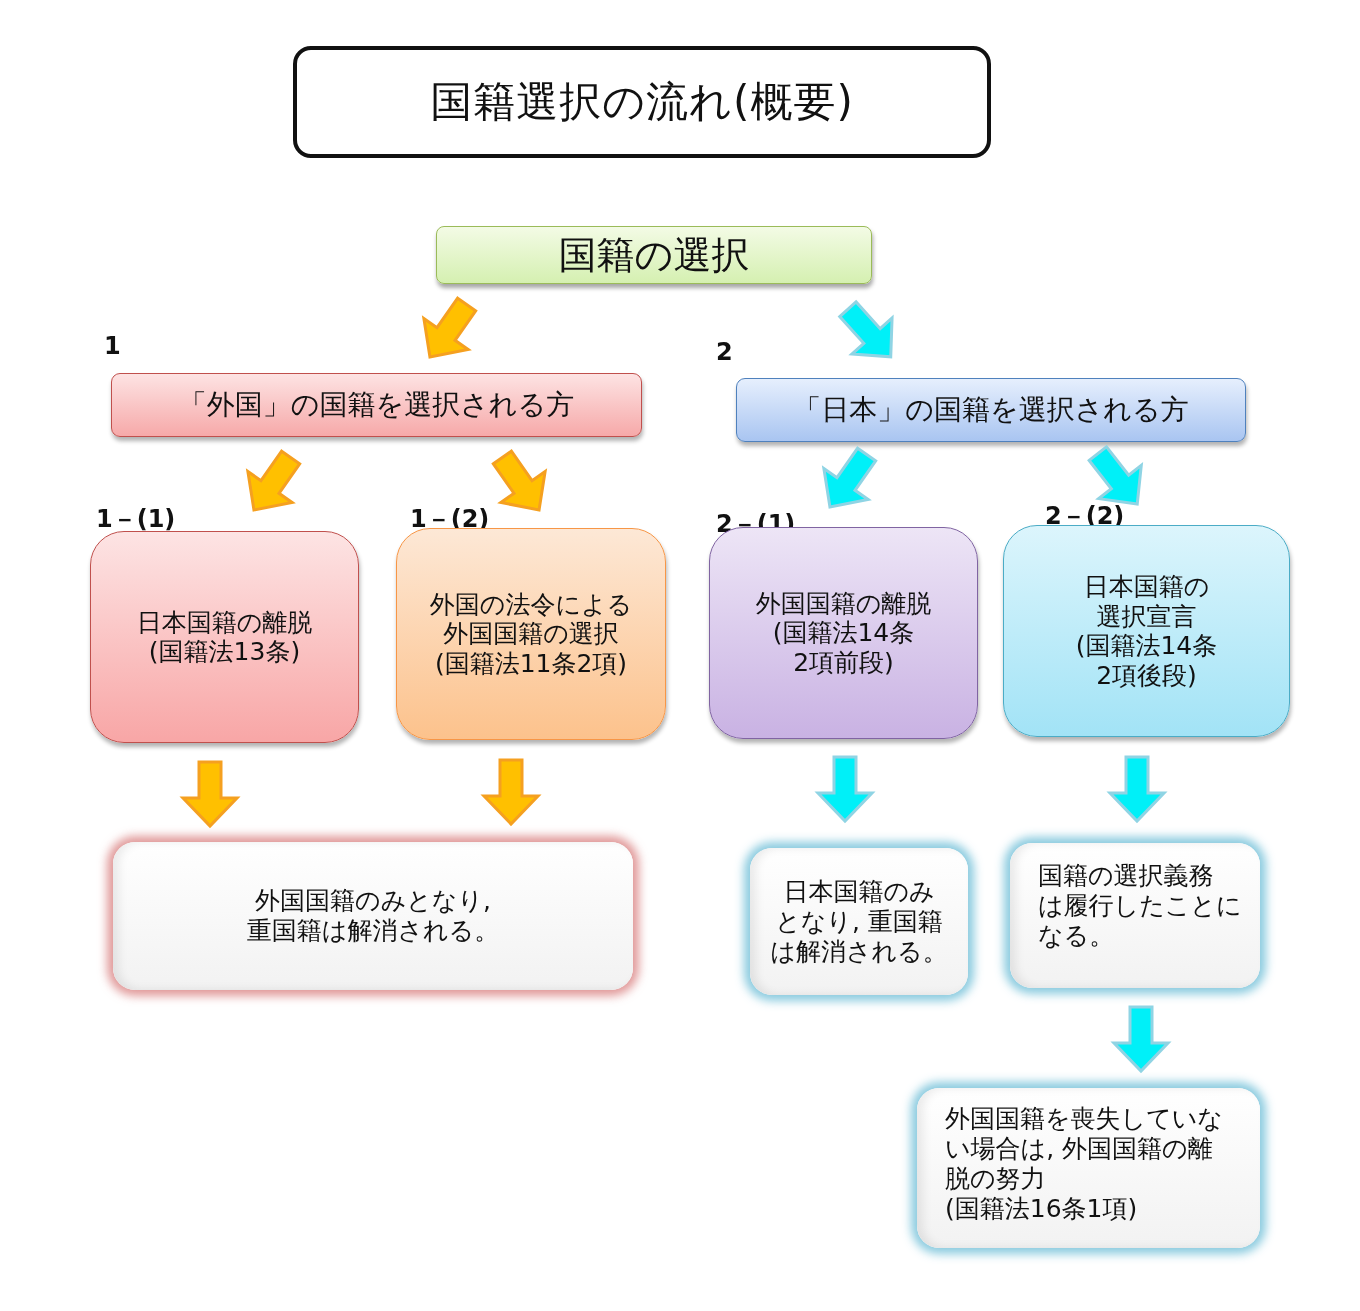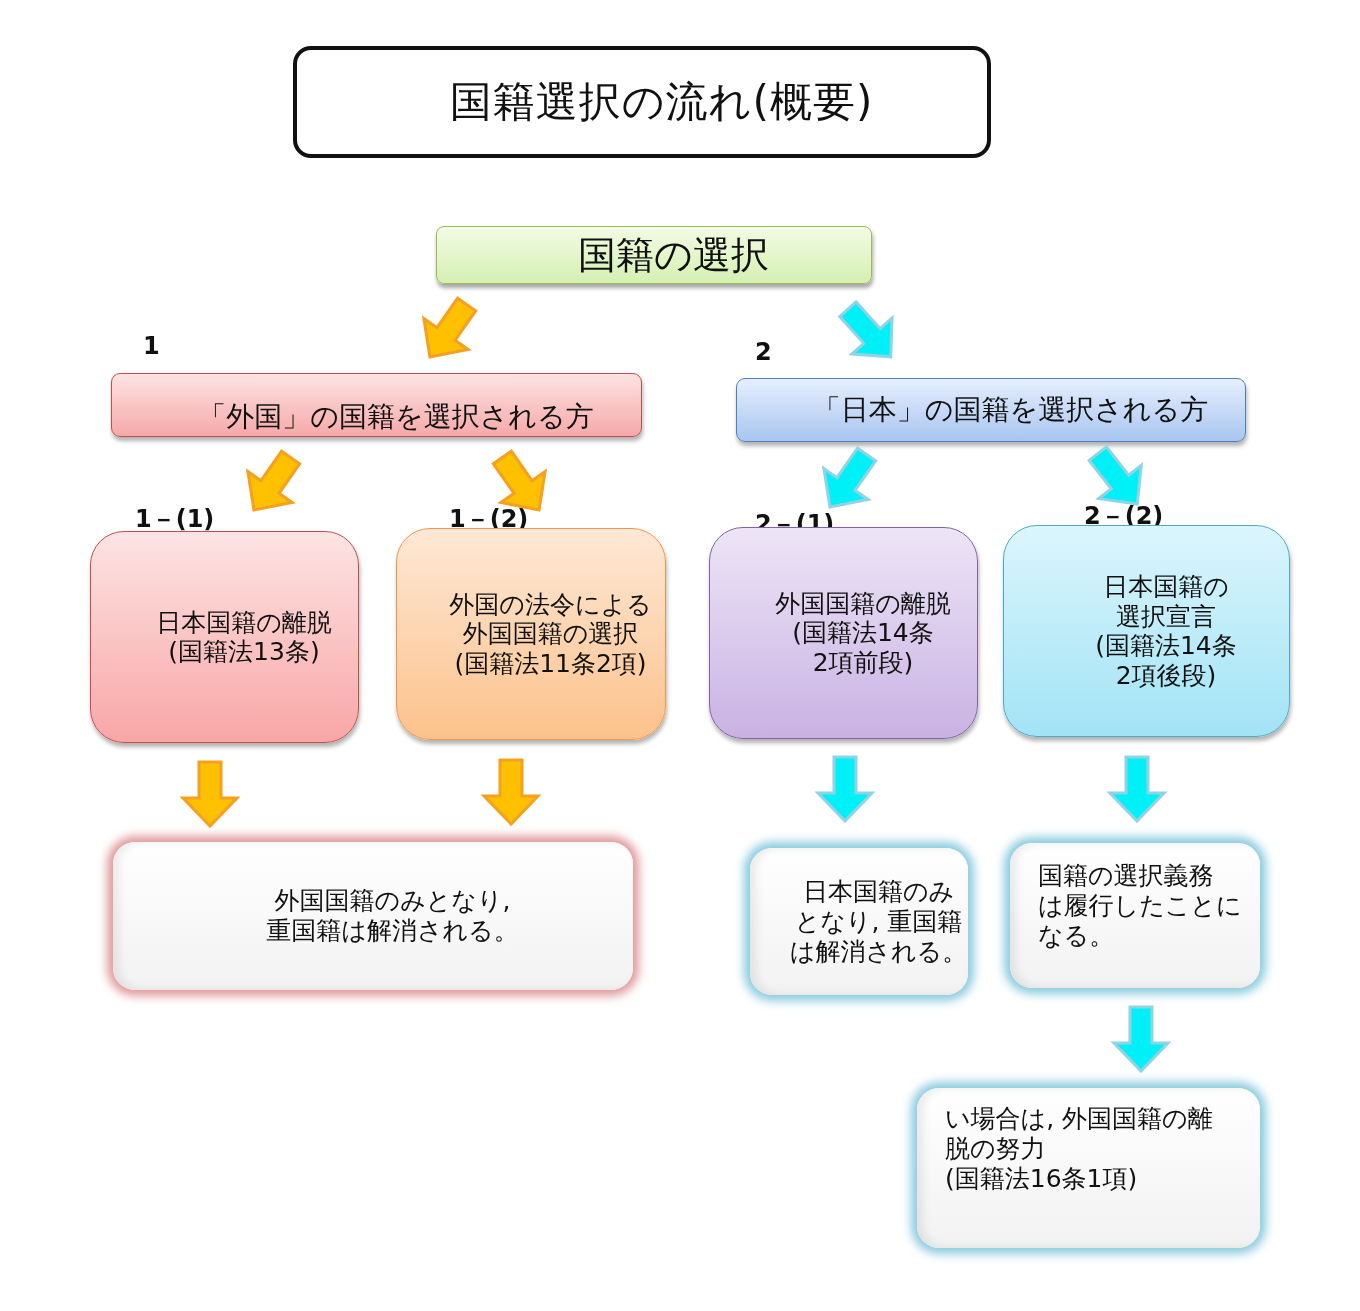--- a/index.html
+++ b/index.html
@@ -1,20 +1,20 @@
 <!DOCTYPE html>
 <html><head>
 <meta charset="utf-8">
 <style>
   html, body { margin: 0; padding: 0; background: #ffffff; }
   body {
     width: 1360px; height: 1311px; position: relative; overflow: hidden;
     font-family: "DejaVu Sans", "Liberation Sans", sans-serif; color: #111;
   }
-  .abs { position: absolute; box-sizing: border-box; padding-left: 39px; }
+  .abs { position: absolute; box-sizing: border-box; }
   .center-text {
     display: flex; flex-direction: column; align-items: center; justify-content: center;
     text-align: center;
   }
   .line { display: block; white-space: nowrap; }
 
   
   #title-box {
     left: 293px; top: 46px; width: 698px; height: 112px;
     border: 4px solid #111; border-radius: 18px; background: #fff;
@@ -32,21 +32,20 @@
 
   
   .branch-box {
     height: 64px; border-radius: 9px; font-size: 28px;
     box-shadow: 1px 4px 4px rgba(0,0,0,0.3);
   }
   #branch-foreign {
     left: 111px; top: 373px; width: 531px;
     border: 1.5px solid #c0504d;
     background: linear-gradient(#fde3e3, #f6a9a9);
-    justify-content: flex-end;
   }
   #branch-japan {
     left: 736px; top: 378px; width: 510px;
     border: 1.5px solid #4f81bd;
     background: linear-gradient(#e6effd, #a9c5f1);
   }
 
   
   .sec-label { font-size: 24px; font-weight: bold; font-family: "DejaVu Sans", sans-serif; }
 
@@ -137,20 +136,21 @@
   <span class="line">日本国籍のみ</span>
   <span class="line">となり, 重国籍</span>
   <span class="line">は解消される。</span>
 </div>
 <div id="res-duty" class="abs res-box left-text">
   <span class="line">国籍の選択義務</span>
   <span class="line">は履行したことに</span>
   <span class="line">なる。</span>
 </div>
 <div id="res-effort" class="abs res-box left-text" style="padding-top:16px;">
+  <span class="line">外国国籍を喪失していな</span>
   <span class="line">い場合は, 外国国籍の離</span>
   <span class="line">脱の努力</span>
   <span class="line">(国籍法16条1項)</span>
 </div>
 
 <svg class="arrow" style="left:0;top:0;" width="1360" height="1311">
   <defs>
     <path id="arrow-down-shape" d="M -11 0 L 11 0 L 11 36 L 27 36 L 0 64 L -27 36 L -11 36 Z"></path>
   </defs>
 

